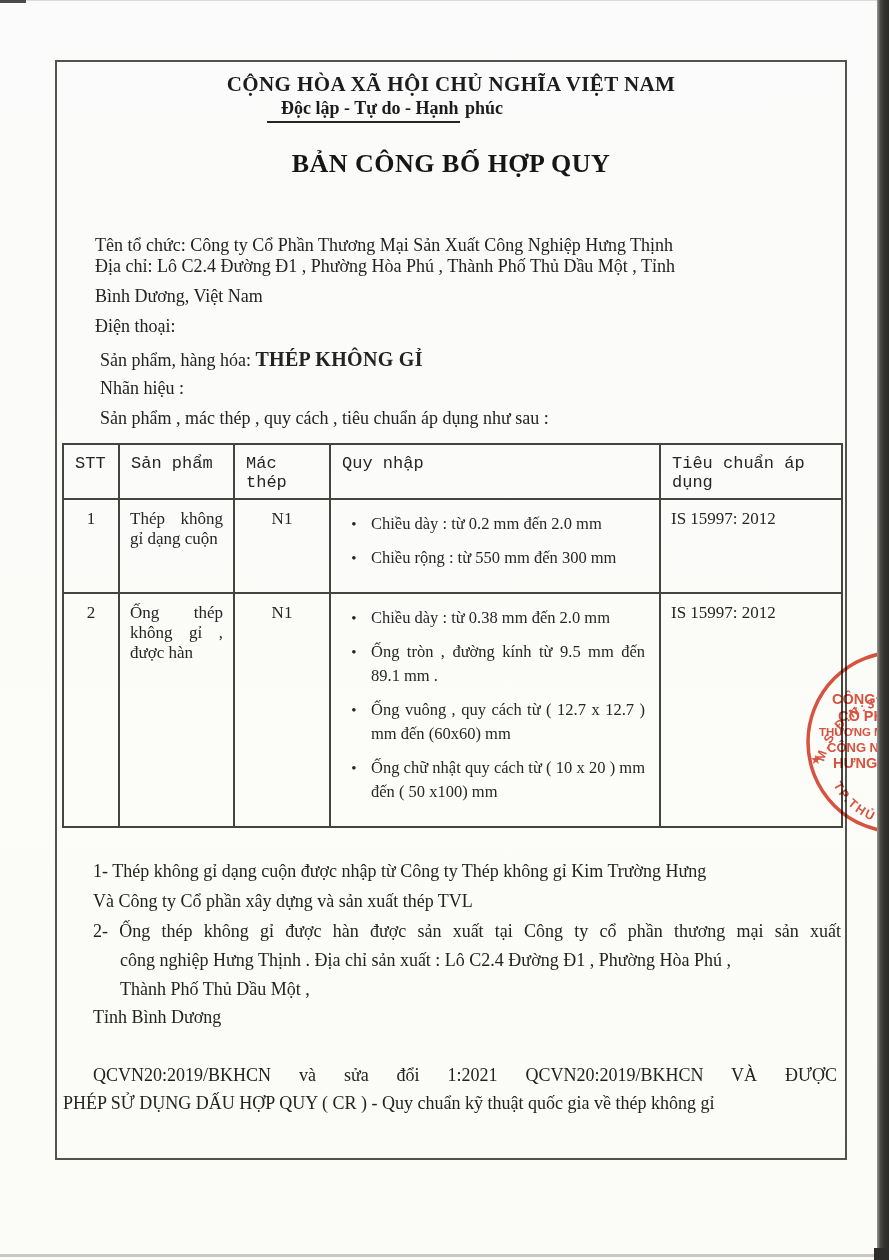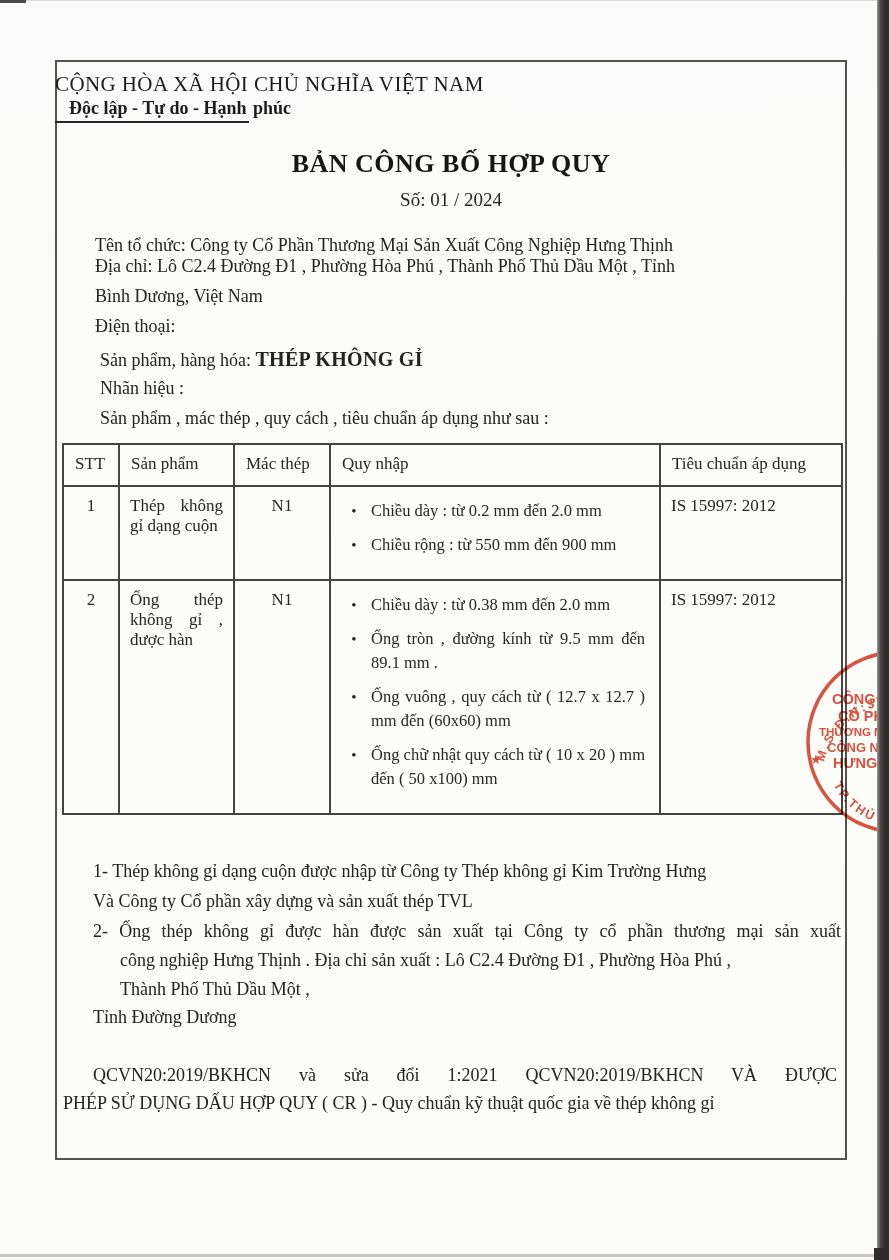--- a/index.html
+++ b/index.html
@@ -19,23 +19,23 @@
     position:absolute;left:877px;top:0;width:12px;height:1258px;z-index:60;
     background:linear-gradient(to right,#9a9996 0%,#4a4946 28%,#33322f 60%,#2c2b29 100%);
   }
   .bottom-line{position:absolute;left:0;top:1254px;width:889px;height:3px;background:#c8c7c4;z-index:55;}
   .bottom-corner{position:absolute;left:874px;top:1248px;width:15px;height:12px;background:#2e2d2b;z-index:61;}
 
   
   .border-box{position:absolute;left:55px;top:60px;width:792px;height:1100px;border:2px solid #54524d;}
 
   
-  .nat-title{position:absolute;left:55px;top:72px;width:792px;
-    font-size:21px;font-weight:normal;letter-spacing:.4px;color:#1c1c1c;}
-  .motto{position:absolute;left:55px;top:98px;width:660px;
+  .nat-title{position:absolute;left:55px;top:72px;width:792px;text-align:center;
+    font-size:21px;font-weight:bold;letter-spacing:.4px;color:#1c1c1c;}
+  .motto{position:absolute;left:55px;top:98px;width:660px;text-align:center;
     font-size:18px;font-weight:bold;color:#1c1c1c;}
   .motto .u{display:inline-block;border-bottom:2px solid #262626;padding:0 2px 2px 14px;}
   .doc-title{position:absolute;left:55px;top:149px;width:792px;text-align:center;
     font-size:26px;font-weight:bold;letter-spacing:.5px;color:#161616;}
   .doc-no{position:absolute;left:55px;top:189px;width:792px;text-align:center;font-size:19px;}
 
   
   .iline{position:absolute;font-size:18px;white-space:nowrap;color:#232323;}
   .il-org{left:95px;top:235px;}
   .il-addr1{left:95px;top:256px;}
@@ -43,21 +43,21 @@
   .il-phone{left:95px;top:316px;}
   .il-prod{left:100px;top:348px;}
   .il-prod b{font-size:20px;letter-spacing:.3px;}
   .il-brand{left:100px;top:378px;}
   .il-intro{left:100px;top:408px;}
 
   
   .spec-table{position:absolute;left:62px;top:443px;width:779px;border-collapse:collapse;table-layout:fixed;
     font-size:17px;color:#262626;}
   .spec-table th,.spec-table td{border:2px solid #454440;vertical-align:top;font-weight:normal;}
-  .spec-table th{text-align:left;padding:9px 16px 6px 11px;}
+  .spec-table th{text-align:left;padding:9px 16px 6px 11px;font-family:Liberation Mono, monospace;}
   .spec-table th.c,.spec-table td.c{text-align:center;}
   .spec-table td{padding:9px 10px 6px 10px;}
   .spec-table td.prod{text-align:justify;}
   .spec-table td.qc{padding:4px 10px 4px 6px;font-size:16.5px;}
   .bullet{display:flex;margin:8px 0 10px 0;}
   .bullet .dot{width:34px;flex:0 0 34px;text-align:center;font-size:15px;line-height:24px;}
   .bullet .bt{flex:1;text-align:justify;line-height:1.45;padding-right:4px;}
   .spec-table td.std{white-space:nowrap;}
 
   
@@ -84,21 +84,20 @@
 <div class="page">
 
   <div class="top-faint-line"></div>
   <div class="top-left-dark"></div>
 
   <div class="border-box"></div>
 
   <div class="nat-title">CỘNG HÒA XÃ HỘI CHỦ NGHĨA VIỆT NAM</div>
   <div class="motto"><span class="u">Độc lập - Tự do - Hạnh</span><span> phúc</span></div>
   <div class="doc-title">BẢN CÔNG BỐ HỢP QUY</div>
-  <div class="doc-no">Số: 01 / 2024</div>
 
   <div class="iline il-org">Tên tổ chức: Công ty Cổ Phần Thương Mại Sản Xuất Công Nghiệp Hưng Thịnh</div>
   <div class="iline il-addr1">Địa chỉ: Lô C2.4 Đường Đ1 , Phường Hòa Phú , Thành Phố Thủ Dầu Một , Tỉnh</div>
   <div class="iline il-addr2">Bình Dương, Việt Nam</div>
   <div class="iline il-phone">Điện thoại:</div>
   <div class="iline il-prod"><span>Sản phẩm, hàng hóa: </span><b>THÉP KHÔNG GỈ</b></div>
   <div class="iline il-brand">Nhãn hiệu :</div>
   <div class="iline il-intro">Sản phẩm , mác thép , quy cách , tiêu chuẩn áp dụng như sau :</div>
 
   <table class="spec-table">
@@ -121,21 +120,21 @@
       <td class="c">1</td>
       <td class="prod">Thép không gỉ dạng cuộn</td>
       <td class="c">N1</td>
       <td class="qc">
         <div class="bullet">
               <span class="dot">•</span>
               <span class="bt">Chiều dày : từ 0.2 mm đến 2.0 mm</span>
             </div>
         <div class="bullet">
               <span class="dot">•</span>
-              <span class="bt">Chiều rộng : từ 550 mm đến 900 mm</span>
+              <span class="bt">Chiều rộng : từ 550 mm đến 300 mm</span>
             </div>
       </td>
       <td class="std">IS 15997: 2012</td>
     </tr>
     <tr style="height:234px">
       <td class="c">2</td>
       <td class="prod">Ống thép không gỉ , được hàn</td>
       <td class="c">N1</td>
       <td class="qc">
         <div class="bullet">
@@ -158,21 +157,21 @@
       <td class="std">IS 15997: 2012</td>
     </tr>
   </tbody>
     </table>
 
   <div class="note n1">1- Thép không gỉ dạng cuộn được nhập từ Công ty Thép không gỉ Kim Trường Hưng</div>
   <div class="note n2">Và Công ty Cổ phần xây dựng và sản xuất thép TVL</div>
   <div class="note n3 just">2- Ống thép không gỉ được hàn được sản xuất tại Công ty cổ phần thương mại sản xuất</div>
   <div class="note n4">công nghiệp Hưng Thịnh . Địa chỉ sản xuất : Lô C2.4 Đường Đ1 , Phường Hòa Phú ,</div>
   <div class="note n5">Thành Phố Thủ Dầu Một ,</div>
-  <div class="note n6">Tỉnh Đường Dương</div>
+  <div class="note n6">Tỉnh Bình Dương</div>
   <div class="note n8 just">QCVN20:2019/BKHCN và sửa đổi 1:2021 QCVN20:2019/BKHCN VÀ ĐƯỢC</div>
   <div class="note n9">PHÉP SỬ DỤNG DẤU HỢP QUY ( CR ) -  Quy chuẩn kỹ thuật quốc gia về thép không gỉ</div>
 
   <svg class="stamp" viewBox="0 0 200 200">
     <circle cx="100" cy="100" r="90" fill="none" stroke="#d8452f" stroke-width="3.5"></circle>
     <defs>
       <path id="arcTop" d="M 26 120 A 76 76 0 0 1 174 120" fill="none"></path>
       <path id="arcBottom" d="M 30 128 A 74 74 0 0 0 174 126" fill="none"></path>
     </defs>
     <text font-size="12.5" letter-spacing="2.5">

